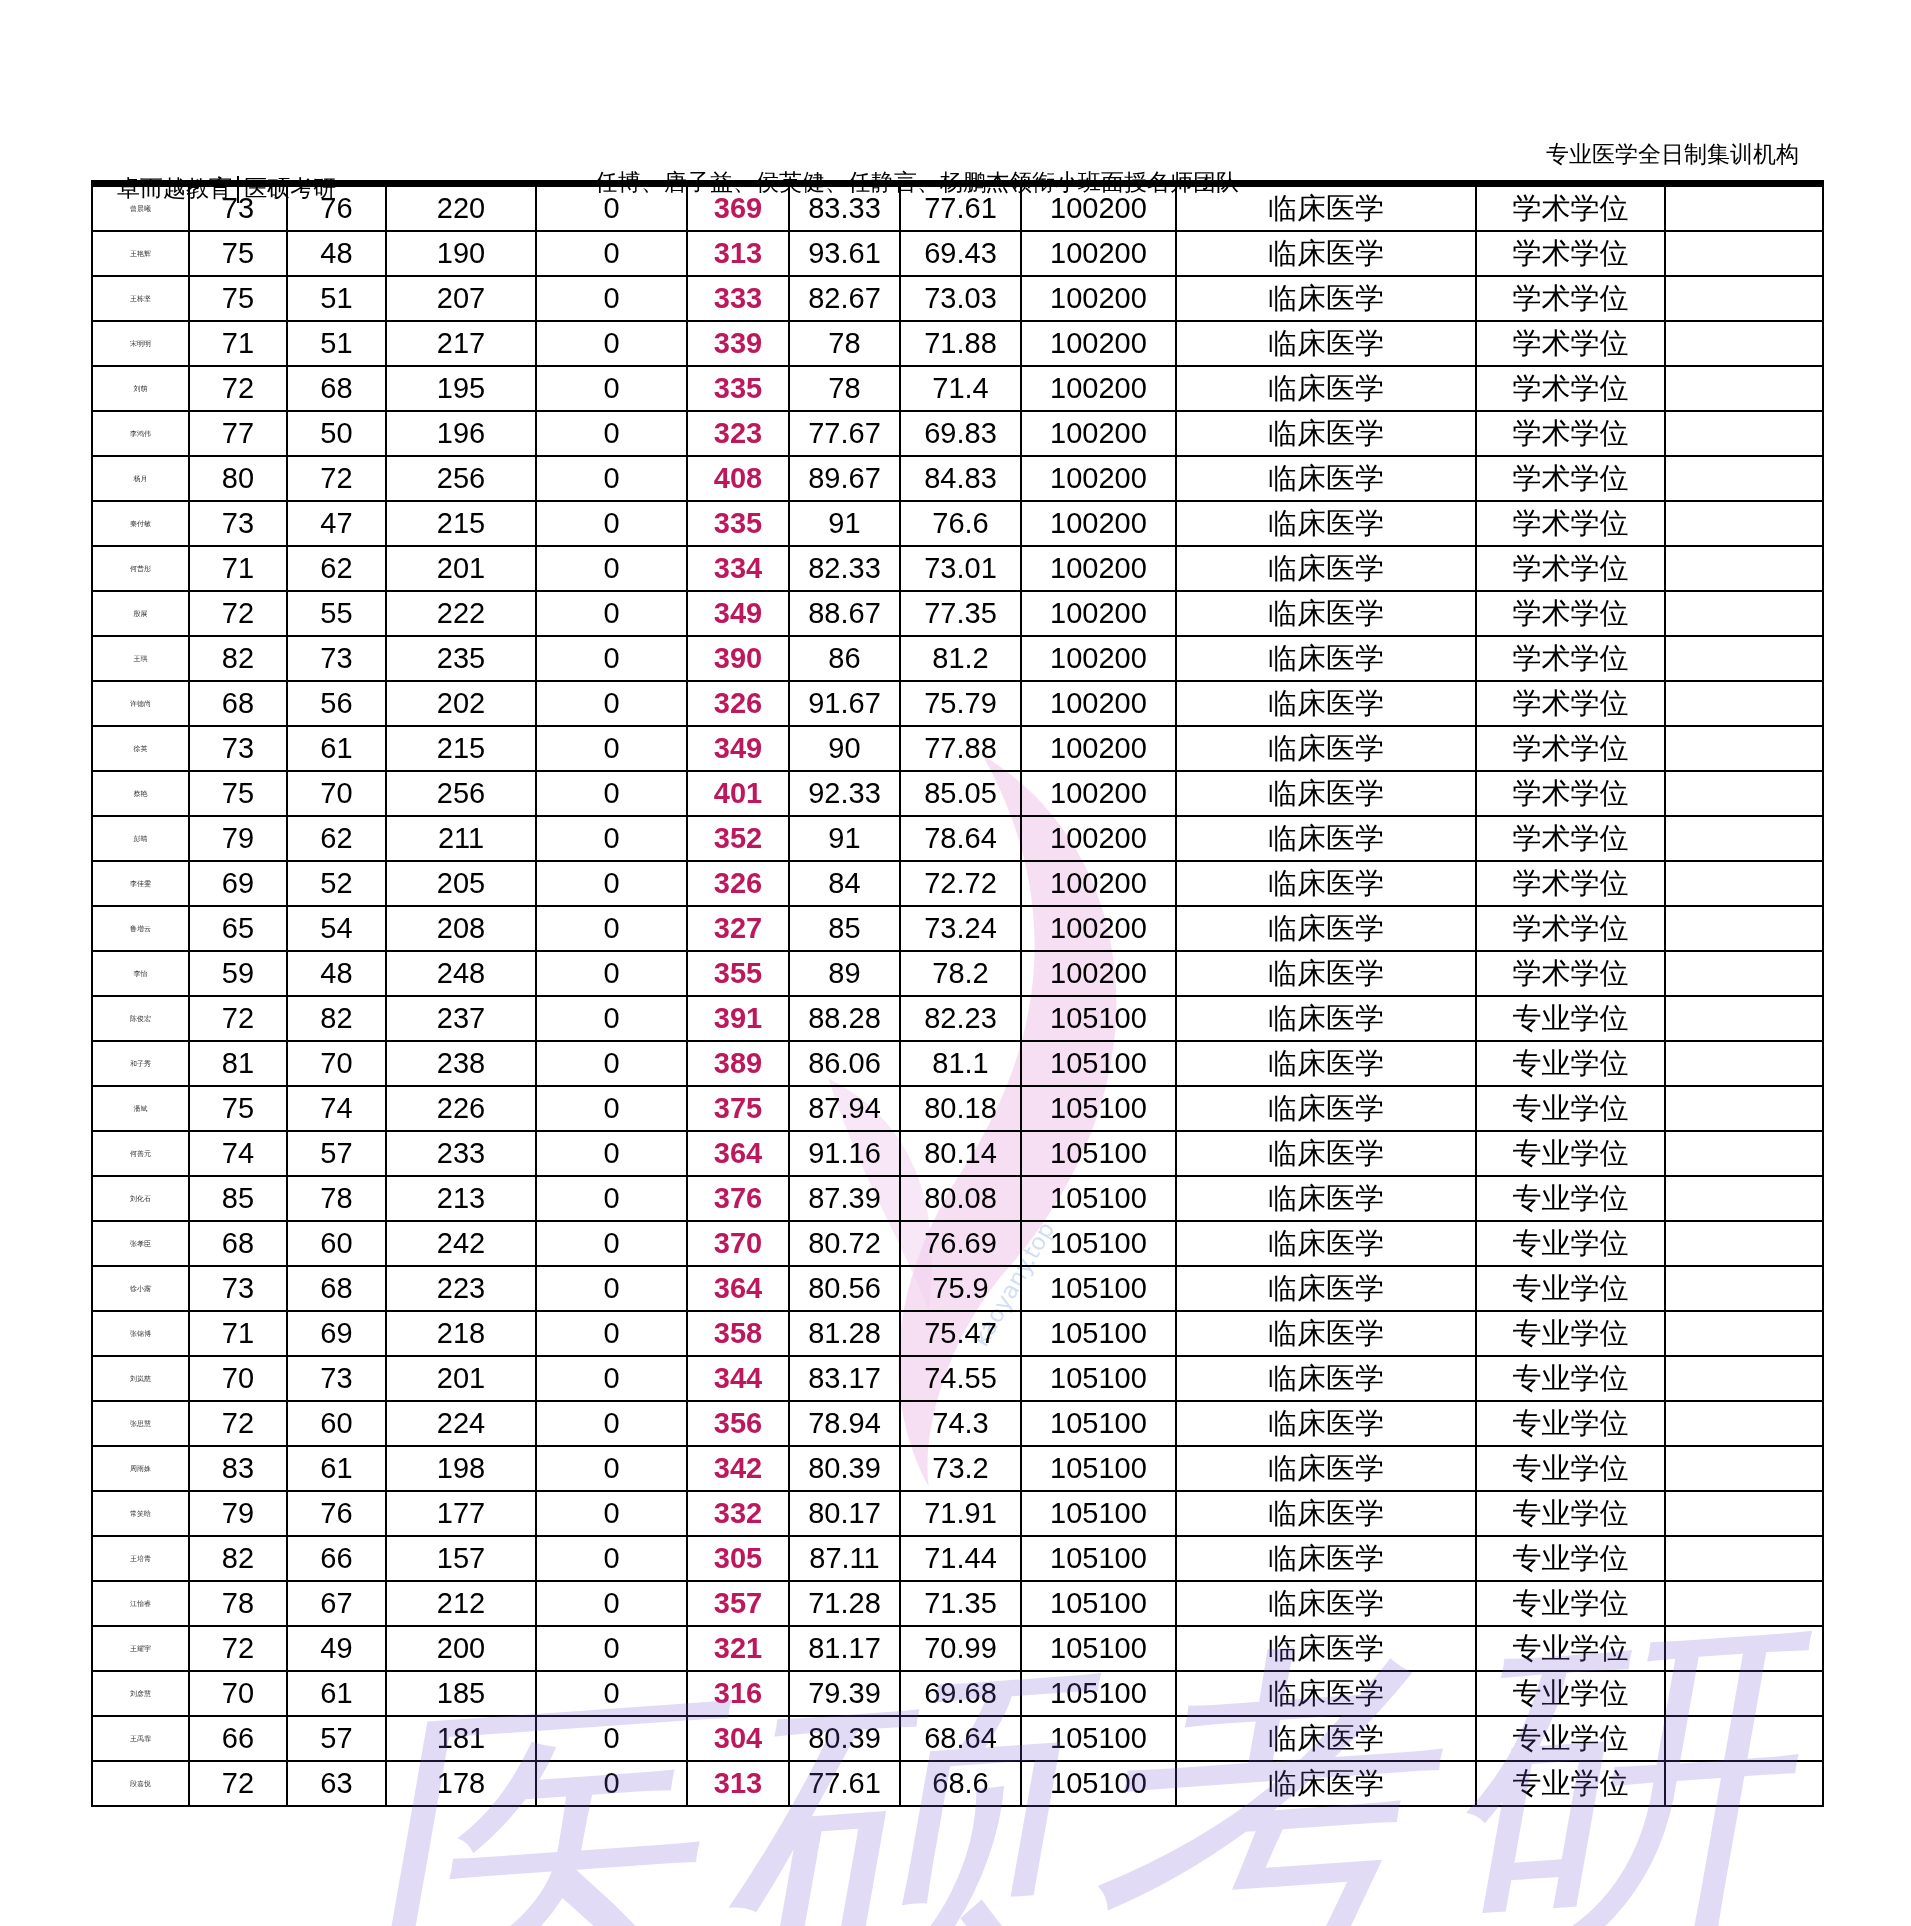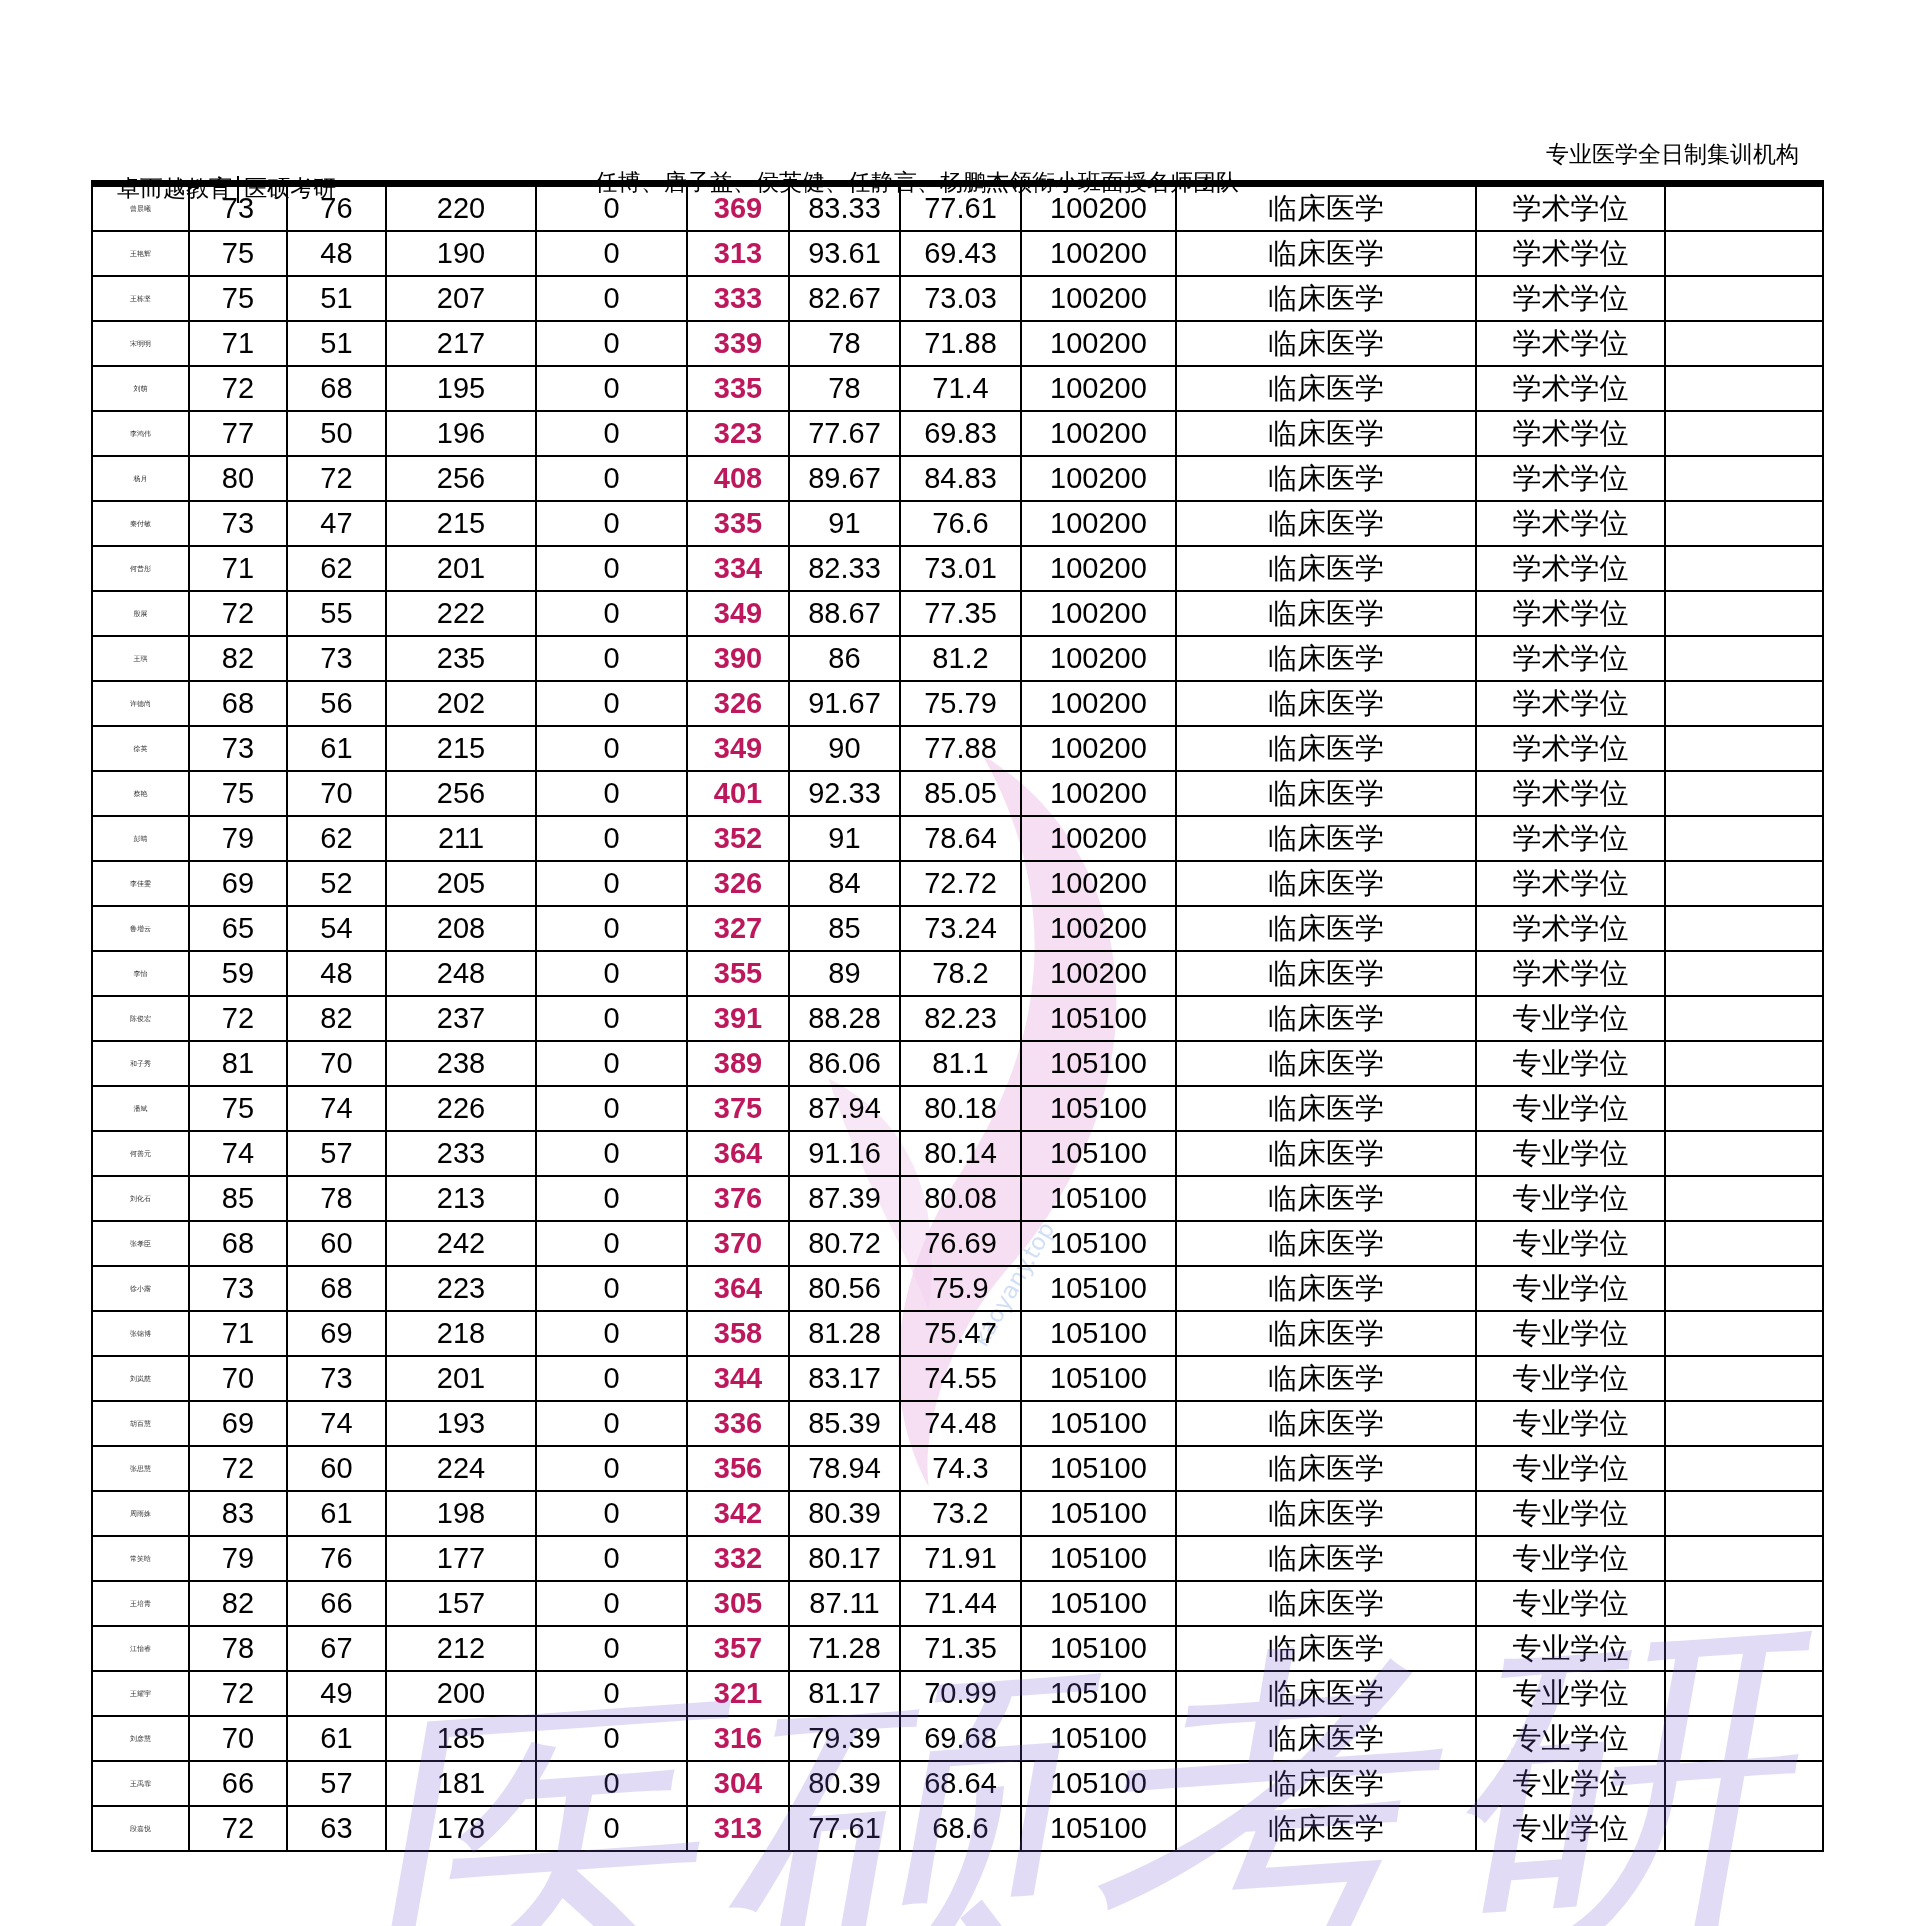--- a/index.html
+++ b/index.html
@@ -425,34 +425,20 @@
         <td>0</td>
         <td class="total">344</td>
         <td>83.17</td>
         <td>74.55</td>
         <td>105100</td>
         <td class="cn">临床医学</td>
         <td class="cn">专业学位</td>
         <td></td>
       </tr>
       <tr>
-        <td class="name">胡百慧</td>
-        <td>69</td>
-        <td>74</td>
-        <td>193</td>
-        <td>0</td>
-        <td class="total">336</td>
-        <td>85.39</td>
-        <td>74.48</td>
-        <td>105100</td>
-        <td class="cn">临床医学</td>
-        <td class="cn">专业学位</td>
-        <td></td>
-      </tr>
-      <tr>
         <td class="name">张思慧</td>
         <td>72</td>
         <td>60</td>
         <td>224</td>
         <td>0</td>
         <td class="total">356</td>
         <td>78.94</td>
         <td>74.3</td>
         <td>105100</td>
         <td class="cn">临床医学</td>

